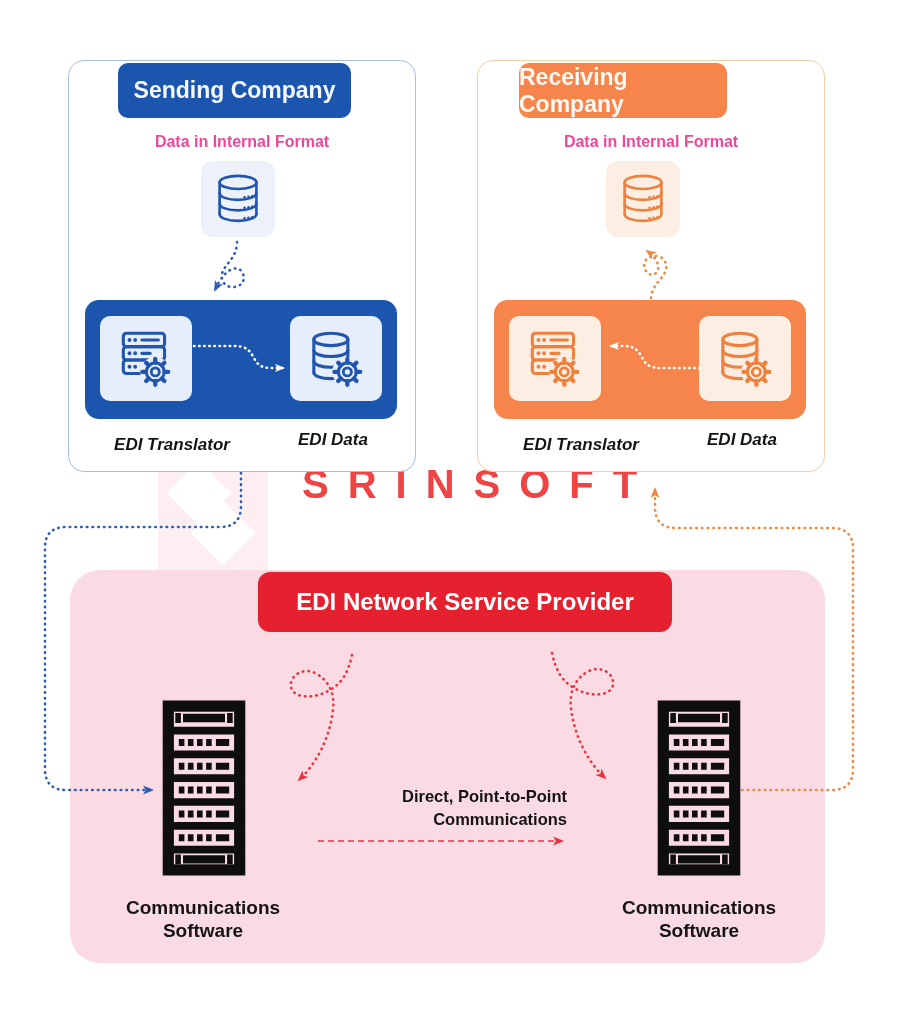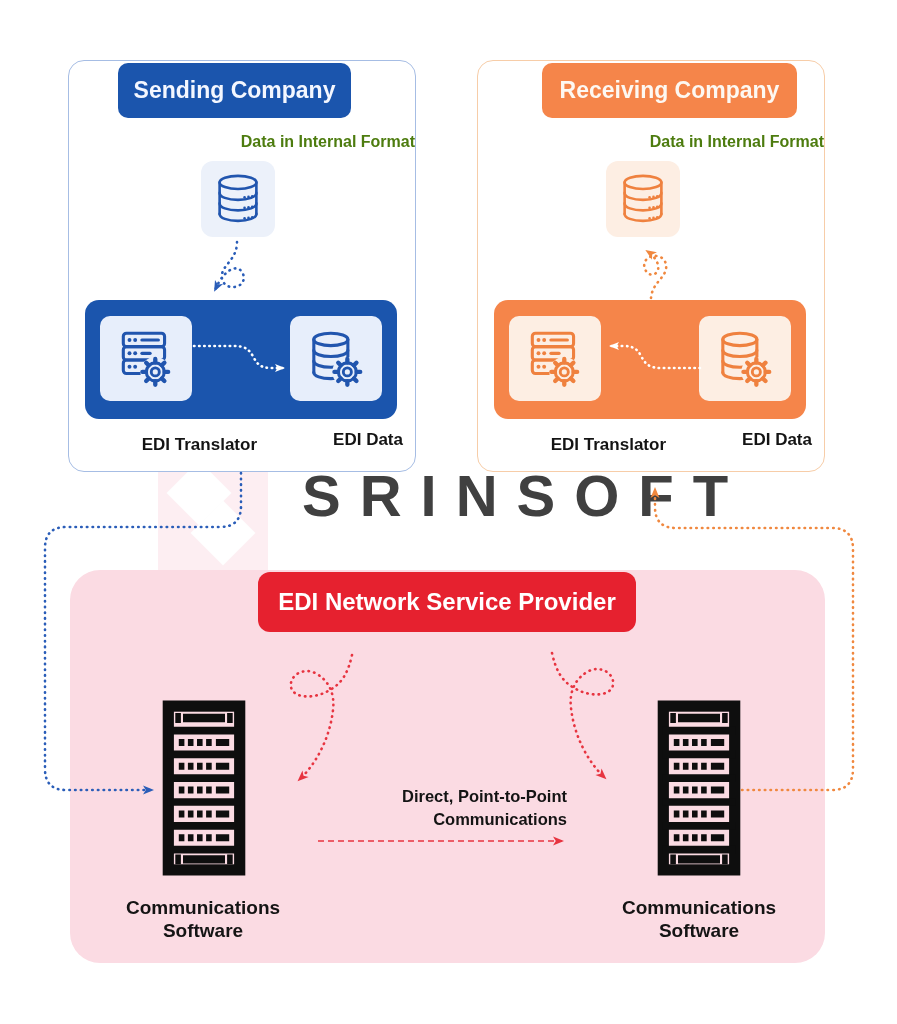--- a/index.html
+++ b/index.html
@@ -6,53 +6,53 @@
   .canvas{
     position:relative;width:897px;height:1024px;background:#fff;overflow:hidden;
     font-family:"Liberation Sans",sans-serif;color:#111;
   }
   
   .wm-logo{position:absolute;left:158px;top:458px;width:110px;height:117px;background:#fdeef2;}
   .wm-logo .d1,.wm-logo .d2{position:absolute;background:#ffffff;transform:rotate(45deg);}
   .wm-logo .d1{width:46px;height:46px;left:18px;top:12px;}
   .wm-logo .d2{width:46px;height:46px;left:42px;top:52px;}
   .wm-text{
-    position:absolute;left:302px;top:462px;font-size:58px;font-weight:bold;
-    letter-spacing:19px;color:#404040;white-space:nowrap;
+    position:absolute;left:302px;top:462px;font-size:40px;font-weight:bold;
+    letter-spacing:19px;color:#ef4444;white-space:nowrap;
   }
   
   .card{position:absolute;top:60px;width:346px;height:410px;background:#fff;border-radius:16px;}
   .card.sending{left:68px;border:1.5px solid #a6bde4;}
   .card.receiving{left:477px;border:1.5px solid #f7cda8;}
   .card-header{
     position:absolute;top:2px;height:55px;border-radius:10px;
     display:flex;align-items:center;justify-content:center;
     font-size:23px;font-weight:bold;color:#f4f7ff;
   }
   .sending .card-header{left:49px;width:233px;background:var(--sending-primary,#1b55ad);}
-  .receiving .card-header{left:64px;width:255px;background:var(--receiving-primary,#f5854a);color:#fdf8f2;}
-  .data-label{position:absolute;top:72px;left:0;width:100%;text-align:right;font-size:16px;font-weight:bold;color:#4d7c0f;}
+  .receiving .card-header{left:41px;width:208px;background:var(--receiving-primary,#f5854a);color:#fdf8f2;}
+  .data-label{position:absolute;top:72px;left:0;width:100%;text-align:center;font-size:16px;font-weight:bold;color:#ec4899;}
   .db-tile{position:absolute;top:100px;width:74px;height:76px;border-radius:12px;display:flex;align-items:center;justify-content:center;}
   .sending .db-tile{left:132px;background:#ecf1fa;color:#2155ae;}
   .receiving .db-tile{left:128px;background:#fdeee3;color:#ef813f;}
   .inner-box{position:absolute;left:16px;top:239px;width:312px;height:119px;border-radius:14px;}
   .sending .inner-box{background:var(--sending-primary,#1b55ad);}
   .receiving .inner-box{background:var(--receiving-primary,#f5854a);}
   .icon-tile{position:absolute;top:16px;width:92px;height:85px;border-radius:10px;display:flex;align-items:center;justify-content:center;}
   .icon-tile.left{left:15px;}
   .icon-tile.right{left:205px;}
   .sending .icon-tile{background:#e7eefb;color:#2155ae;--halo:#e7eefb;}
   .receiving .icon-tile{background:#fdeee3;color:#ef813f;--halo:#fdeee3;}
-  .bottom-label{position:absolute;font-size:17px;font-weight:bold;color:#141414;text-align:right;}
+  .bottom-label{position:absolute;font-size:17px;font-weight:bold;color:#141414;text-align:center;font-style:italic;}
   .lbl-translator{left:18px;top:374px;width:170px;}
   .lbl-edidata{left:194px;top:369px;width:140px;}
   
   .network{position:absolute;left:70px;top:570px;width:755px;height:393px;border-radius:30px;background:var(--network-bg,#fbdbe3);}
   .network-header{
-    position:absolute;left:188px;top:2px;width:378px;height:60px;border-radius:12px;
+    position:absolute;left:188px;top:2px;width:414px;height:60px;border-radius:12px;
     background:var(--network-header,#e6212f);display:flex;align-items:center;justify-content:center;
     font-size:24px;font-weight:bold;color:#ffffff;
   }
   .rack{position:absolute;top:128px;width:84px;height:180px;}
   .rack.left{left:92px;} .rack.right{left:587px;}
   .rack-label{position:absolute;width:190px;text-align:center;font-size:19px;font-weight:bold;line-height:23px;color:#141414;}
   .rack-label.left{left:38px;top:326px;}
   .rack-label.right{left:534px;top:326px;}
   .conn-label{position:absolute;left:257px;top:215px;width:240px;text-align:right;font-size:16.5px;font-weight:bold;line-height:23px;color:#141414;}
   

